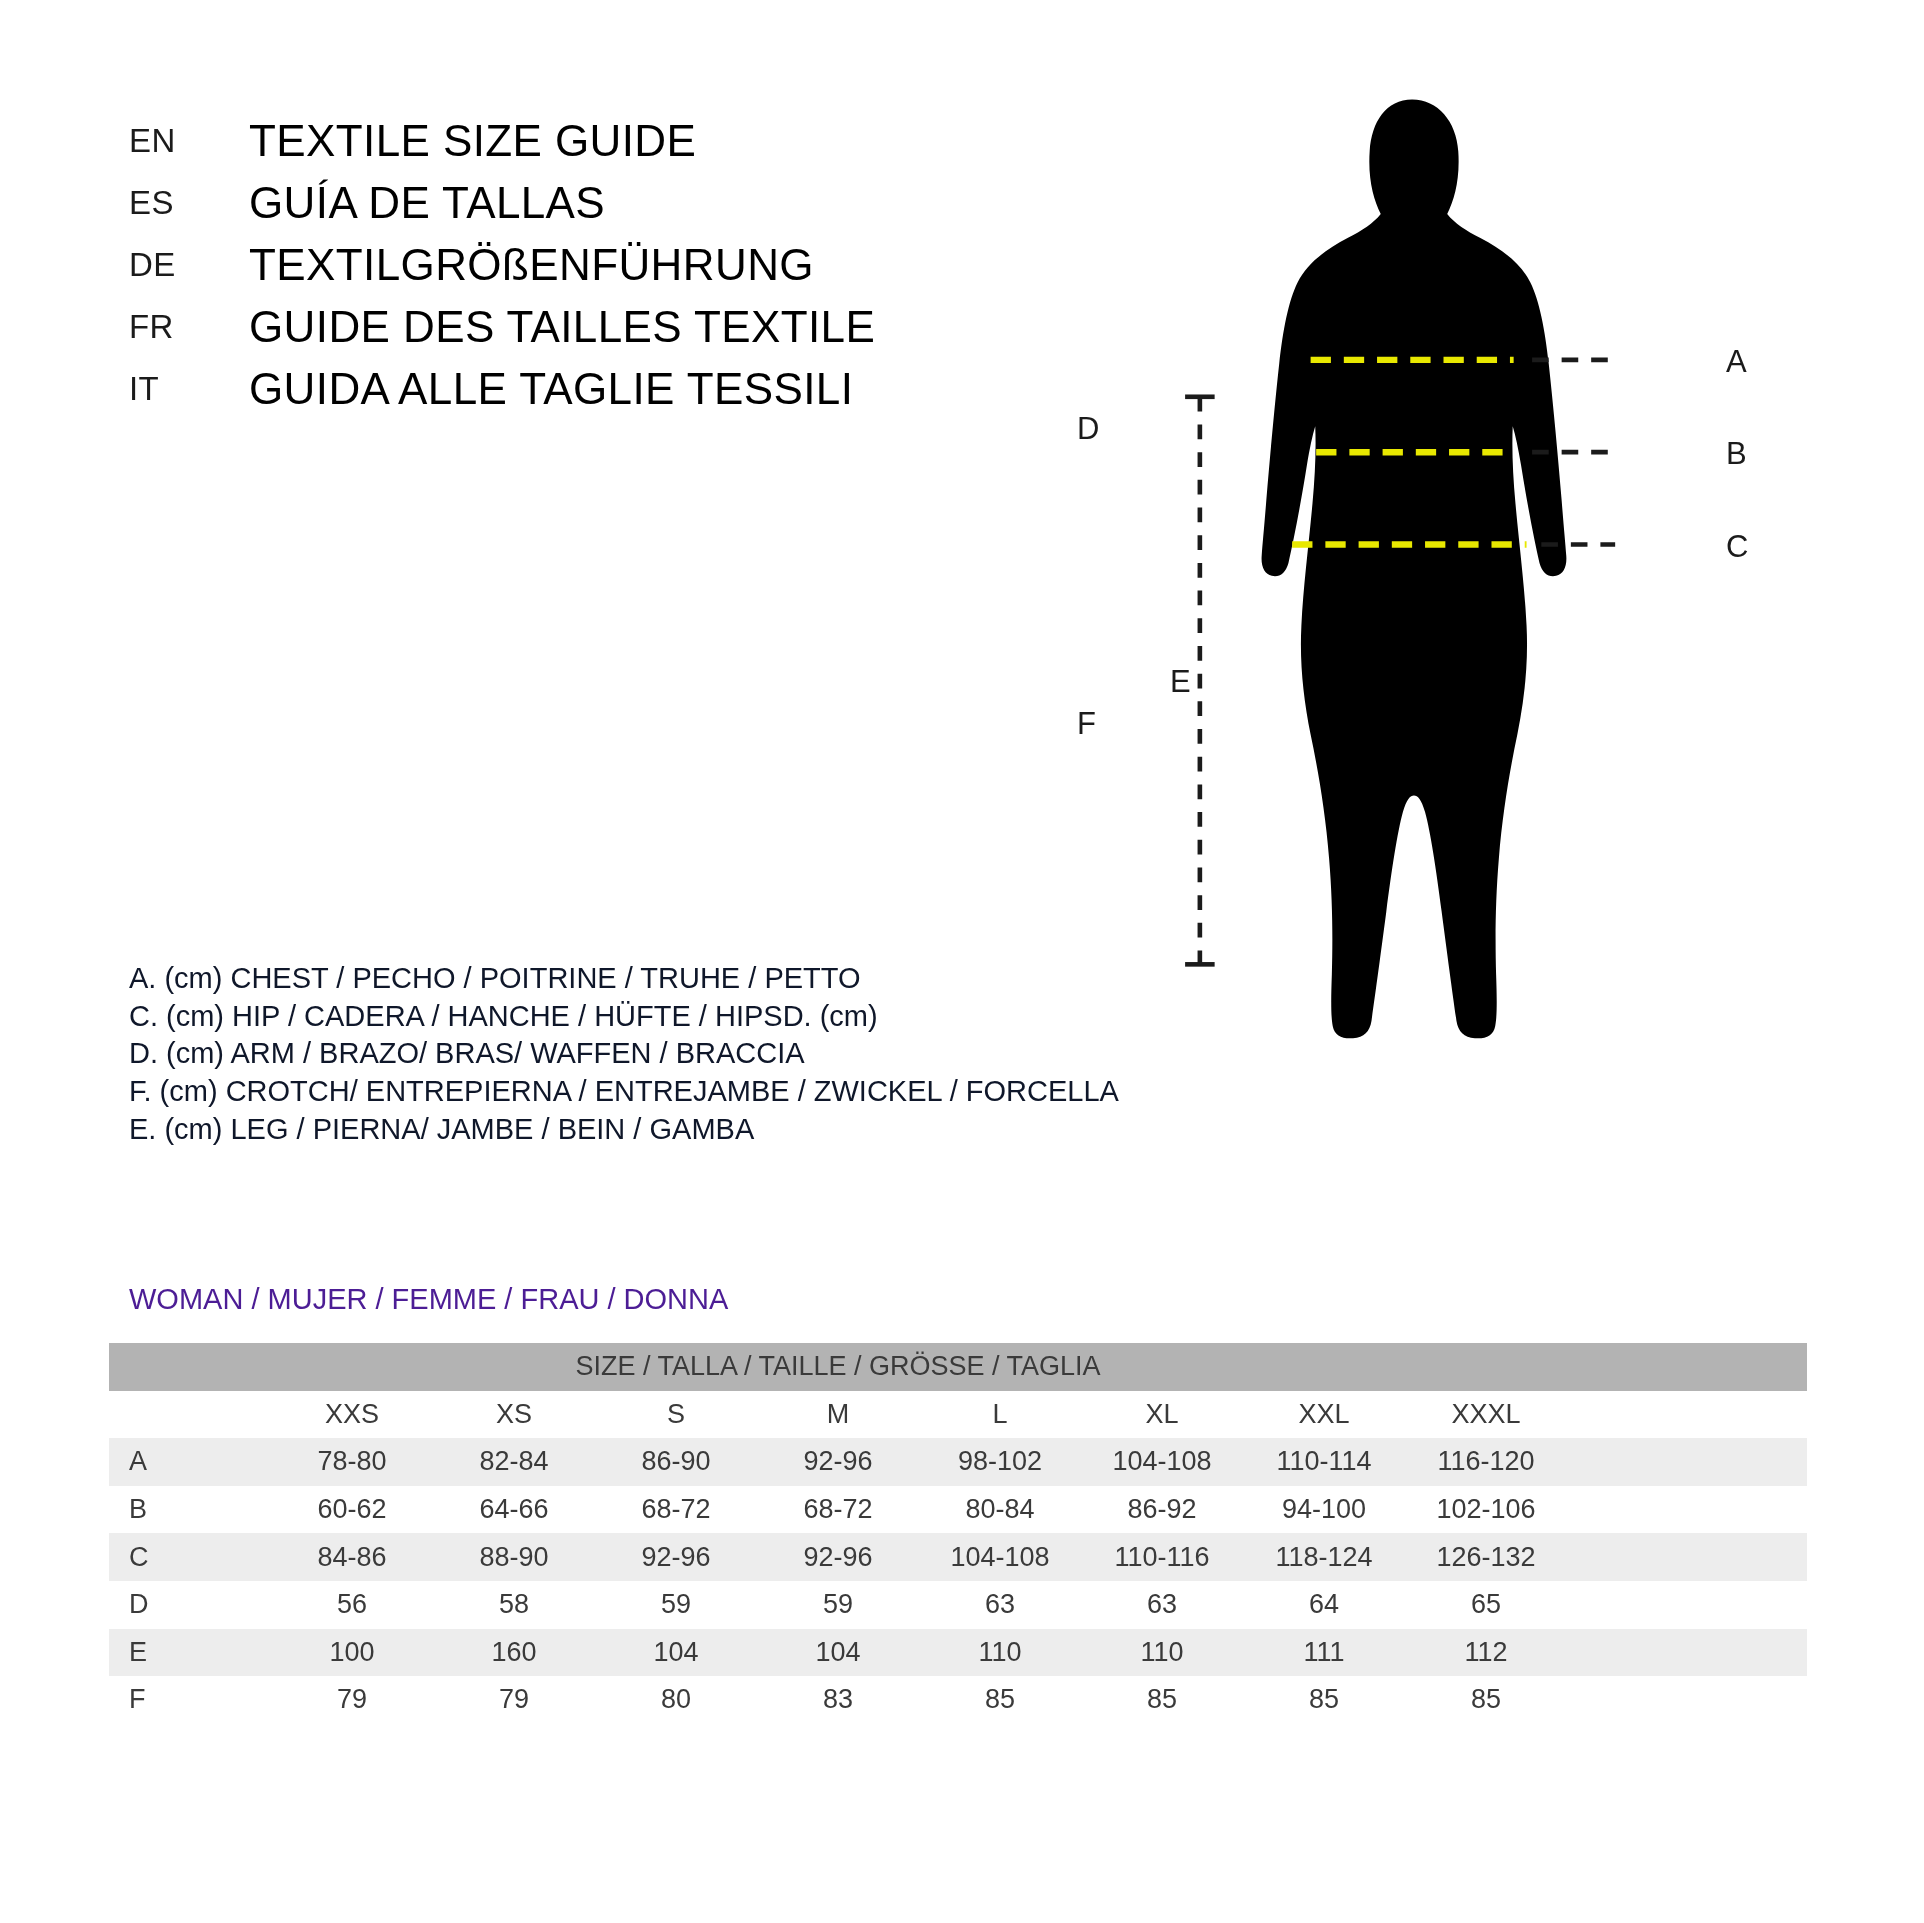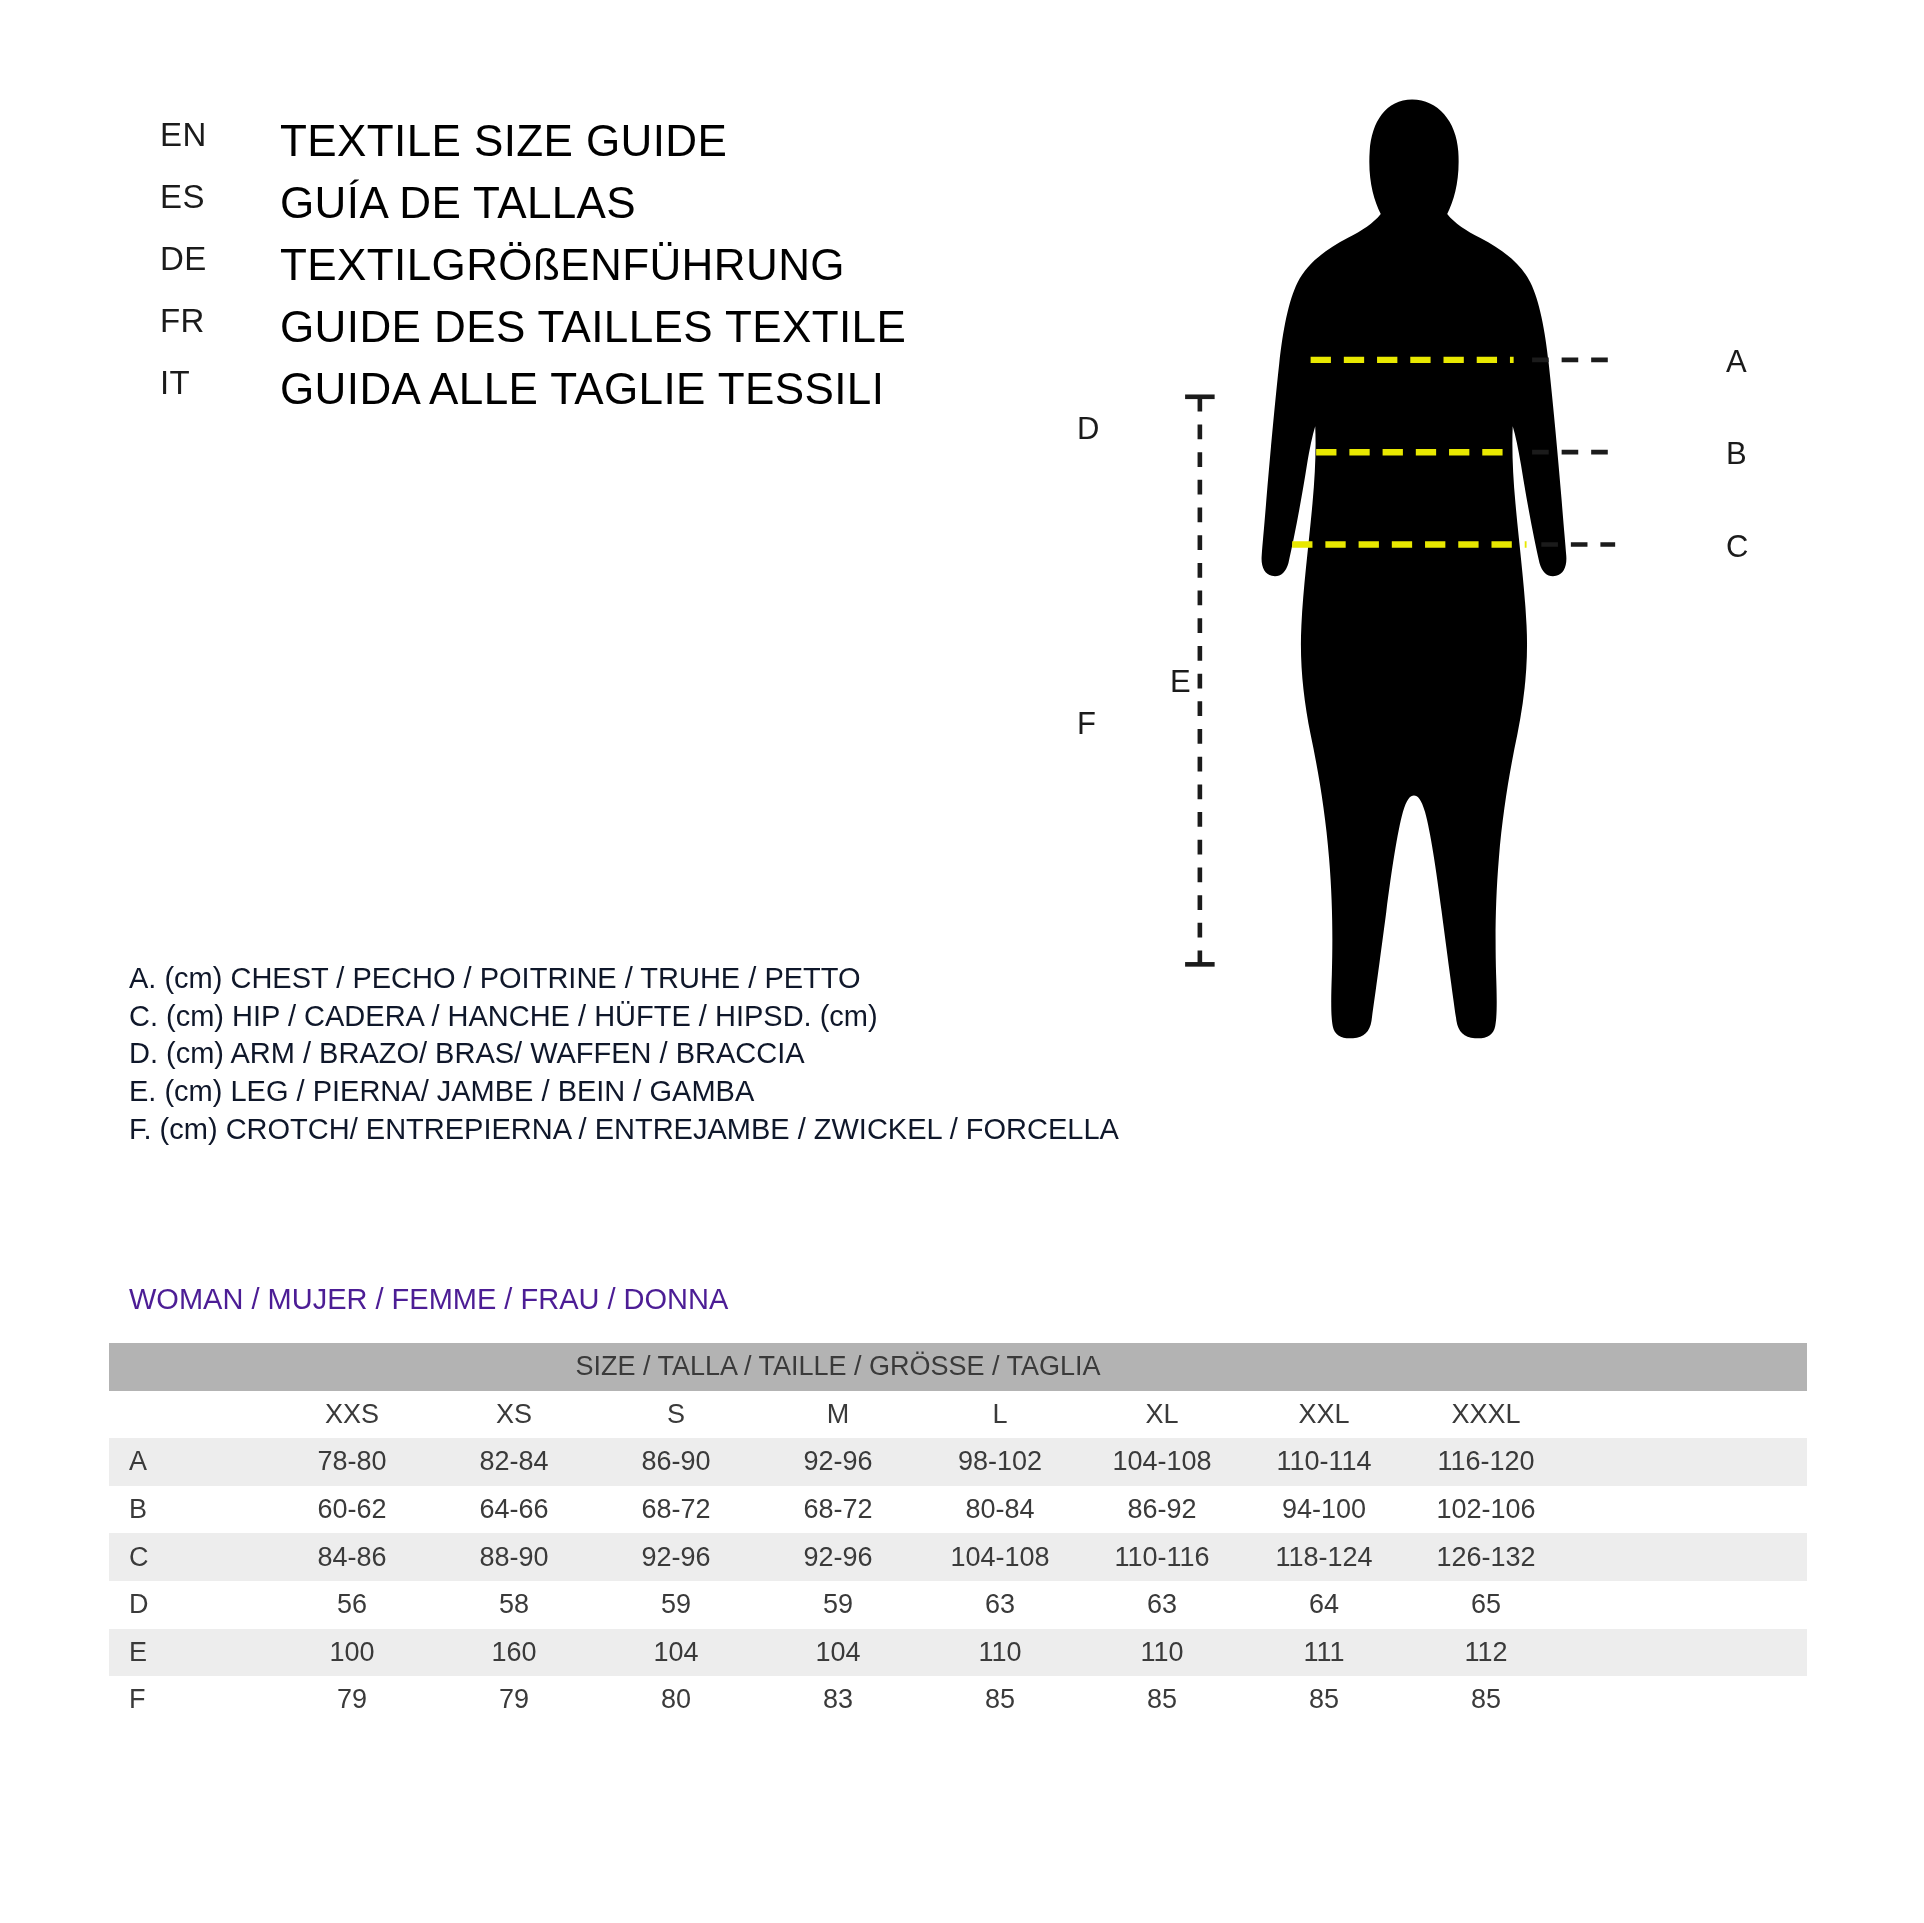--- a/index.html
+++ b/index.html
@@ -24,23 +24,22 @@
 
   
   .titles {
     position: absolute;
     left: 129px;
     top: 116px;
     width: 831px;
   }
   .title-row {
     display: flex;
-    align-items: flex-start;
+    align-items: center;
     margin-bottom: 12px;
-    margin-left: 31px;
   }
   .title-lang {
     width: 120px;
     font-size: 33px;
     letter-spacing: 0.4px;
     color: #1b1b1b;
   }
   .title-text {
     font-size: 44px;
     letter-spacing: 0.4px;
@@ -245,22 +244,22 @@
 
     <span class="dim-letter" style="left:-58px; top:328px;">D</span>
     <span class="dim-letter" style="left:35px; top:581px;">E</span>
     <span class="dim-letter" style="left:-58px; top:623px;">F</span>
   </div>
 
   <div class="legend">
     <div class="legend-line">A. (cm) CHEST / PECHO / POITRINE / TRUHE / PETTO</div>
     <div class="legend-line">C. (cm) HIP / CADERA / HANCHE / HÜFTE / HIPSD. (cm)</div>
     <div class="legend-line">D. (cm) ARM / BRAZO/ BRAS/ WAFFEN / BRACCIA</div>
+    <div class="legend-line">F. (cm) CROTCH/ ENTREPIERNA / ENTREJAMBE / ZWICKEL / FORCELLA</div>
     <div class="legend-line">E. (cm) LEG / PIERNA/ JAMBE / BEIN / GAMBA</div>
-    <div class="legend-line">F. (cm) CROTCH/ ENTREPIERNA / ENTREJAMBE / ZWICKEL / FORCELLA</div>
   </div>
 
   <div class="woman-label">WOMAN / MUJER / FEMME / FRAU / DONNA</div>
 
   <div class="table-wrap">
     <table class="size-table">
       <tbody>
           <tr class="hdr-row">
         <td colspan="9">SIZE / TALLA / TAILLE / GRÖSSE / TAGLIA</td>
         <td class="spacer-col" style="background:#b3b3b3;"></td>

